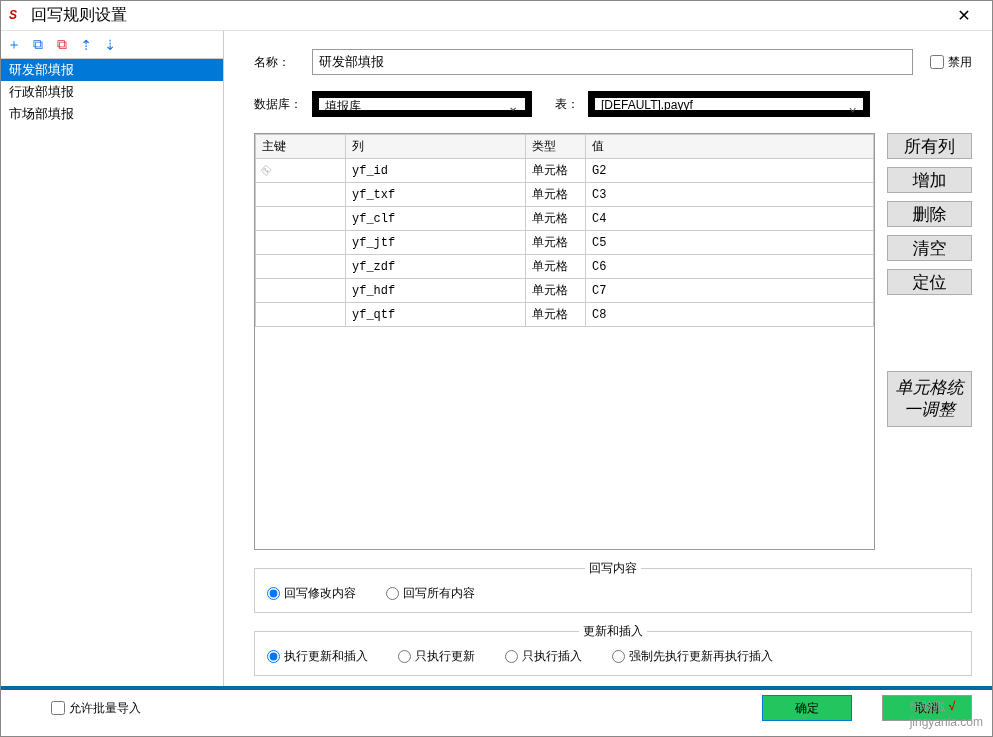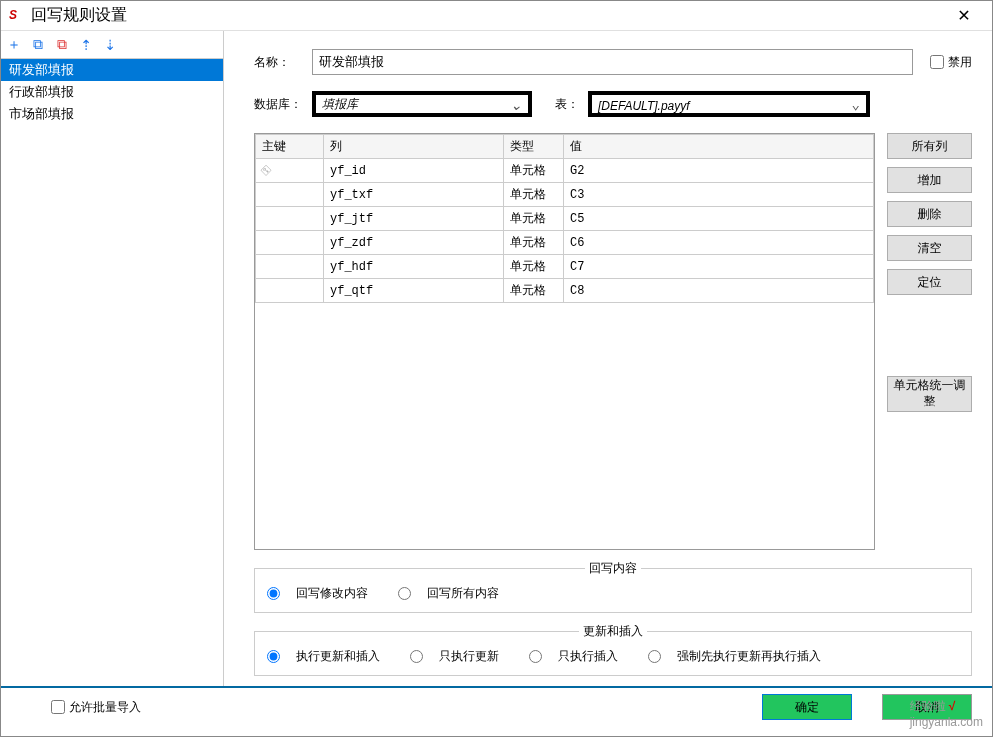--- a/index.html
+++ b/index.html
@@ -19,47 +19,47 @@
     .rule-list { flex: 1; overflow: auto; }
     .rule-item { padding: 2px 8px; cursor: pointer; font-size: 13px; }
     .rule-item.selected { background: #0078d7; color: #fff; }
     
     .main { flex: 1; padding: 18px 20px 10px 30px; display: flex; flex-direction: column; }
     
     .form-row { display: flex; align-items: center; margin-bottom: 16px; gap: 3px; }
     .form-label { width: 55px; font-size: 12px; }
     .form-label2 { width: 30px; font-size: 12px; margin-left: 20px; }
     .text-input { border: 1px solid #999; height: 26px; padding: 0 6px; font-size: 13px; font-family: inherit; }
-    .select-input { border: 4px solid #000000; height: 26px; padding: 0 6px; font-size: 13px; font-family: inherit; background: #fff; position: relative; display: flex; align-items: flex-end; font-style: italic; }
+    .select-input { border: 7px solid #000000; height: 26px; padding: 0 6px; font-size: 13px; font-family: inherit; background: #fff; position: relative; display: flex; align-items: flex-start; }
     .select-input::after { content: "⌄"; position: absolute; right: 6px; font-size: 14px; color: #555; }
     .checkbox-wrap { display: flex; align-items: center; gap: 4px; margin-left: 14px; justify-content: space-between; }
     .checkbox-wrap input { width: 14px; height: 14px; }
     
     .table-area { display: flex; gap: 12px; flex: 1; min-height: 0; }
     .table-container { flex: 1; border: 1px solid #999; overflow: auto; background: #fff; }
     table { width: 100%; border-collapse: collapse; }
     th, td { border: 1px solid #ccc; padding: 3px 6px; text-align: left; font-size: 12px; height: 22px; font-family: "Courier New", monospace; }
     th { background: #f5f5f5; font-weight: normal; font-family: "Microsoft YaHei", sans-serif; }
-    th:first-child, td:first-child { width: 68px; }
+    th:first-child, td:first-child { width: 90px; }
     th:nth-child(2), td:nth-child(2) { width: 180px; }
     th:nth-child(3), td:nth-child(3) { width: 60px; font-family: "Microsoft YaHei", sans-serif; }
     .key-icon { color: #999; transform: rotate(-45deg); display: inline-block; font-size: 11px; }
     
     .side-buttons { width: 85px; display: flex; flex-direction: column; gap: 8px; }
-    .side-buttons button { height: 26px; background: #e1e1e1; border: 1px solid #adadad; cursor: pointer; font-size: 12px; }
+    .side-buttons button { height: 26px; background: #e1e1e1; border: 1px solid #adadad; cursor: pointer; font-size: 17px; }
     .side-buttons .spacer { flex: 1; min-height: 60px; }
-    .side-buttons button.tall { height: 36px; line-height: 1.3; }
+    .side-buttons button.tall { height: 56px; line-height: 1.3; font-style: italic; }
     
     fieldset { border: 1px solid #ccc; margin-top: 10px; padding: 8px 12px 10px; }
     legend { padding: 0 4px; font-size: 12px; text-align: center; }
     .radio-group { display: flex; align-items: center; gap: 30px; }
-    .radio-wrap { display: flex; align-items: center; gap: 16px; cursor: pointer; }
+    .radio-wrap { display: flex; align-items: center; gap: 4px; cursor: pointer; }
     .radio-wrap input { width: 13px; height: 13px; }
     
-    .footer { height: 40px; border-top: 2px solid #0369a1; display: flex; align-items: center; padding: 0 20px; }
+    .footer { height: 40px; border-top: 4px solid #0369a1; display: flex; align-items: center; padding: 0 20px; }
     .footer .left { flex: 1; display: flex; align-items: center; gap: 4px; margin-left: 30px; }
     .footer .left input { width: 14px; height: 14px; }
     .footer button { width: 90px; height: 26px; background: #22c55e; border: 1px solid #999; cursor: pointer; margin-left: 30px; font-size: 12px; }
     .footer button.primary { border: 1.5px solid #0078d7; }
     
     .watermark { position: absolute; right: 10px; bottom: 8px; font-size: 11px; color: #999; pointer-events: none; }
     .watermark .red { color: #d00; font-weight: bold; }
   </style>
 </head>
 <body>
@@ -127,20 +127,26 @@
                 <td>G2</td>
               </tr>
               <tr>
                 <td></td>
                 <td>yf_txf</td>
                 <td>单元格</td>
                 <td>C3</td>
               </tr>
               <tr>
                 <td></td>
+                <td>yf_clf</td>
+                <td>单元格</td>
+                <td>C4</td>
+              </tr>
+              <tr>
+                <td></td>
                 <td>yf_jtf</td>
                 <td>单元格</td>
                 <td>C5</td>
               </tr>
               <tr>
                 <td></td>
                 <td>yf_zdf</td>
                 <td>单元格</td>
                 <td>C6</td>
               </tr>

